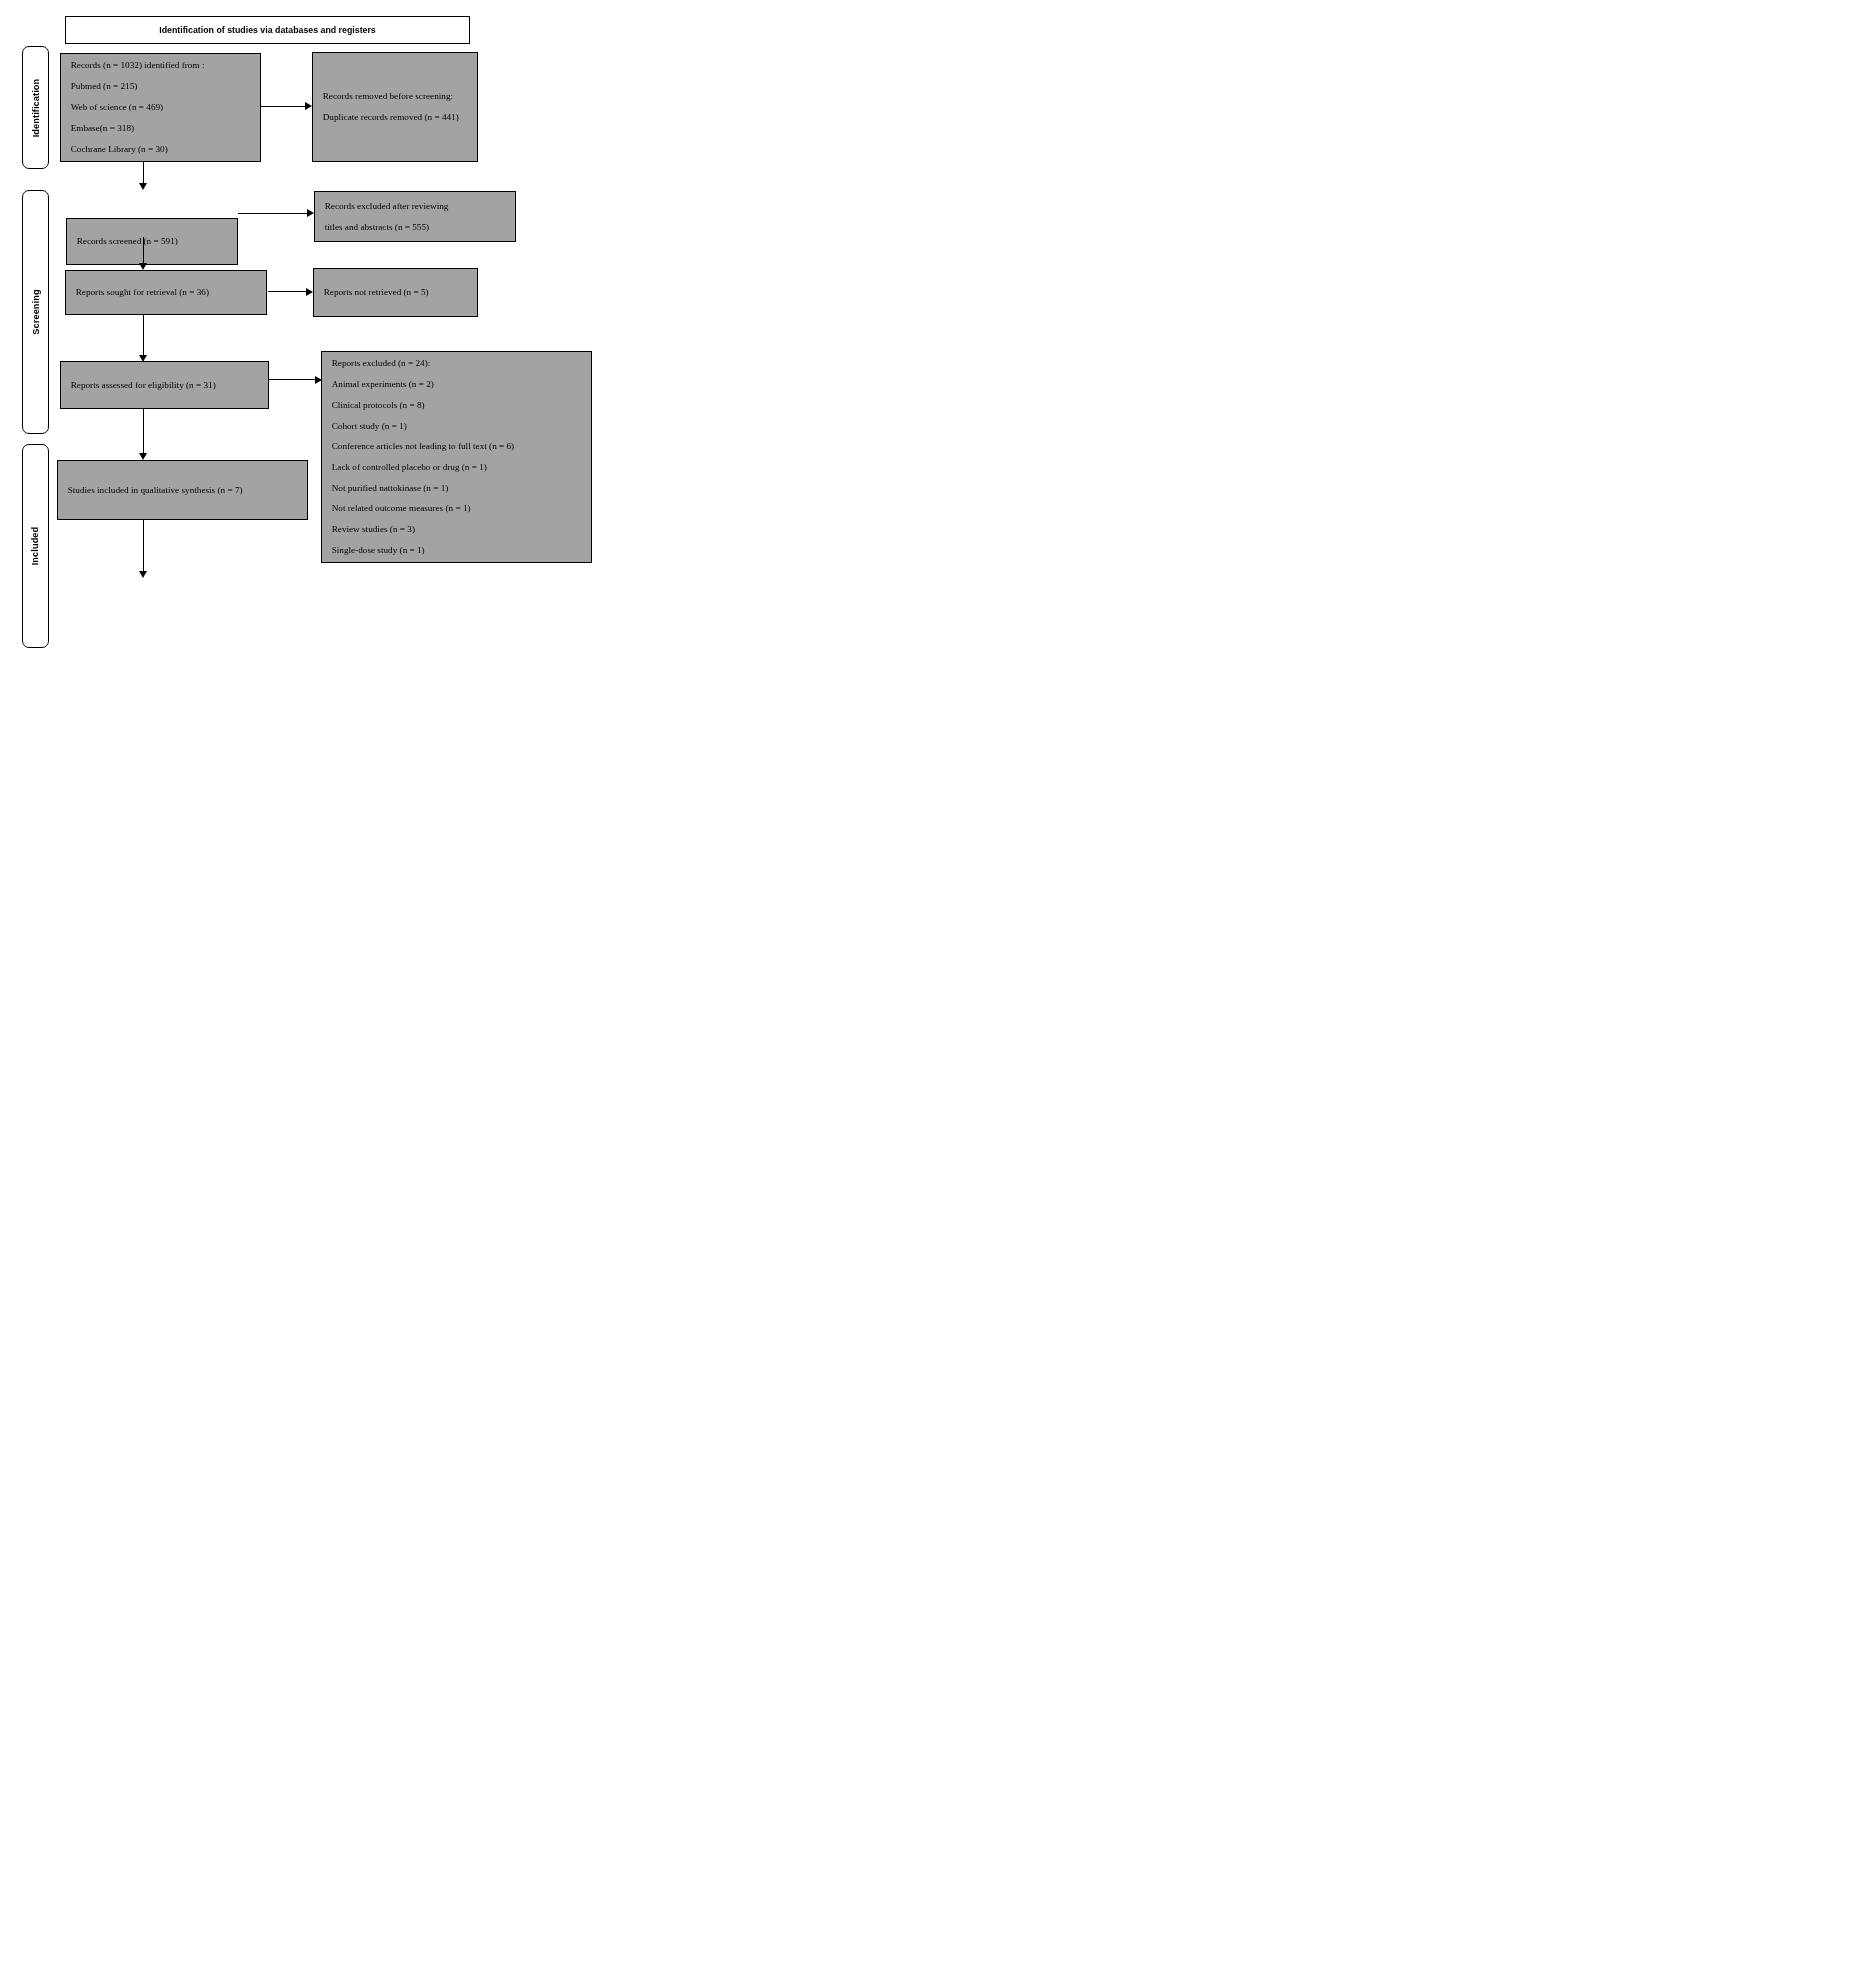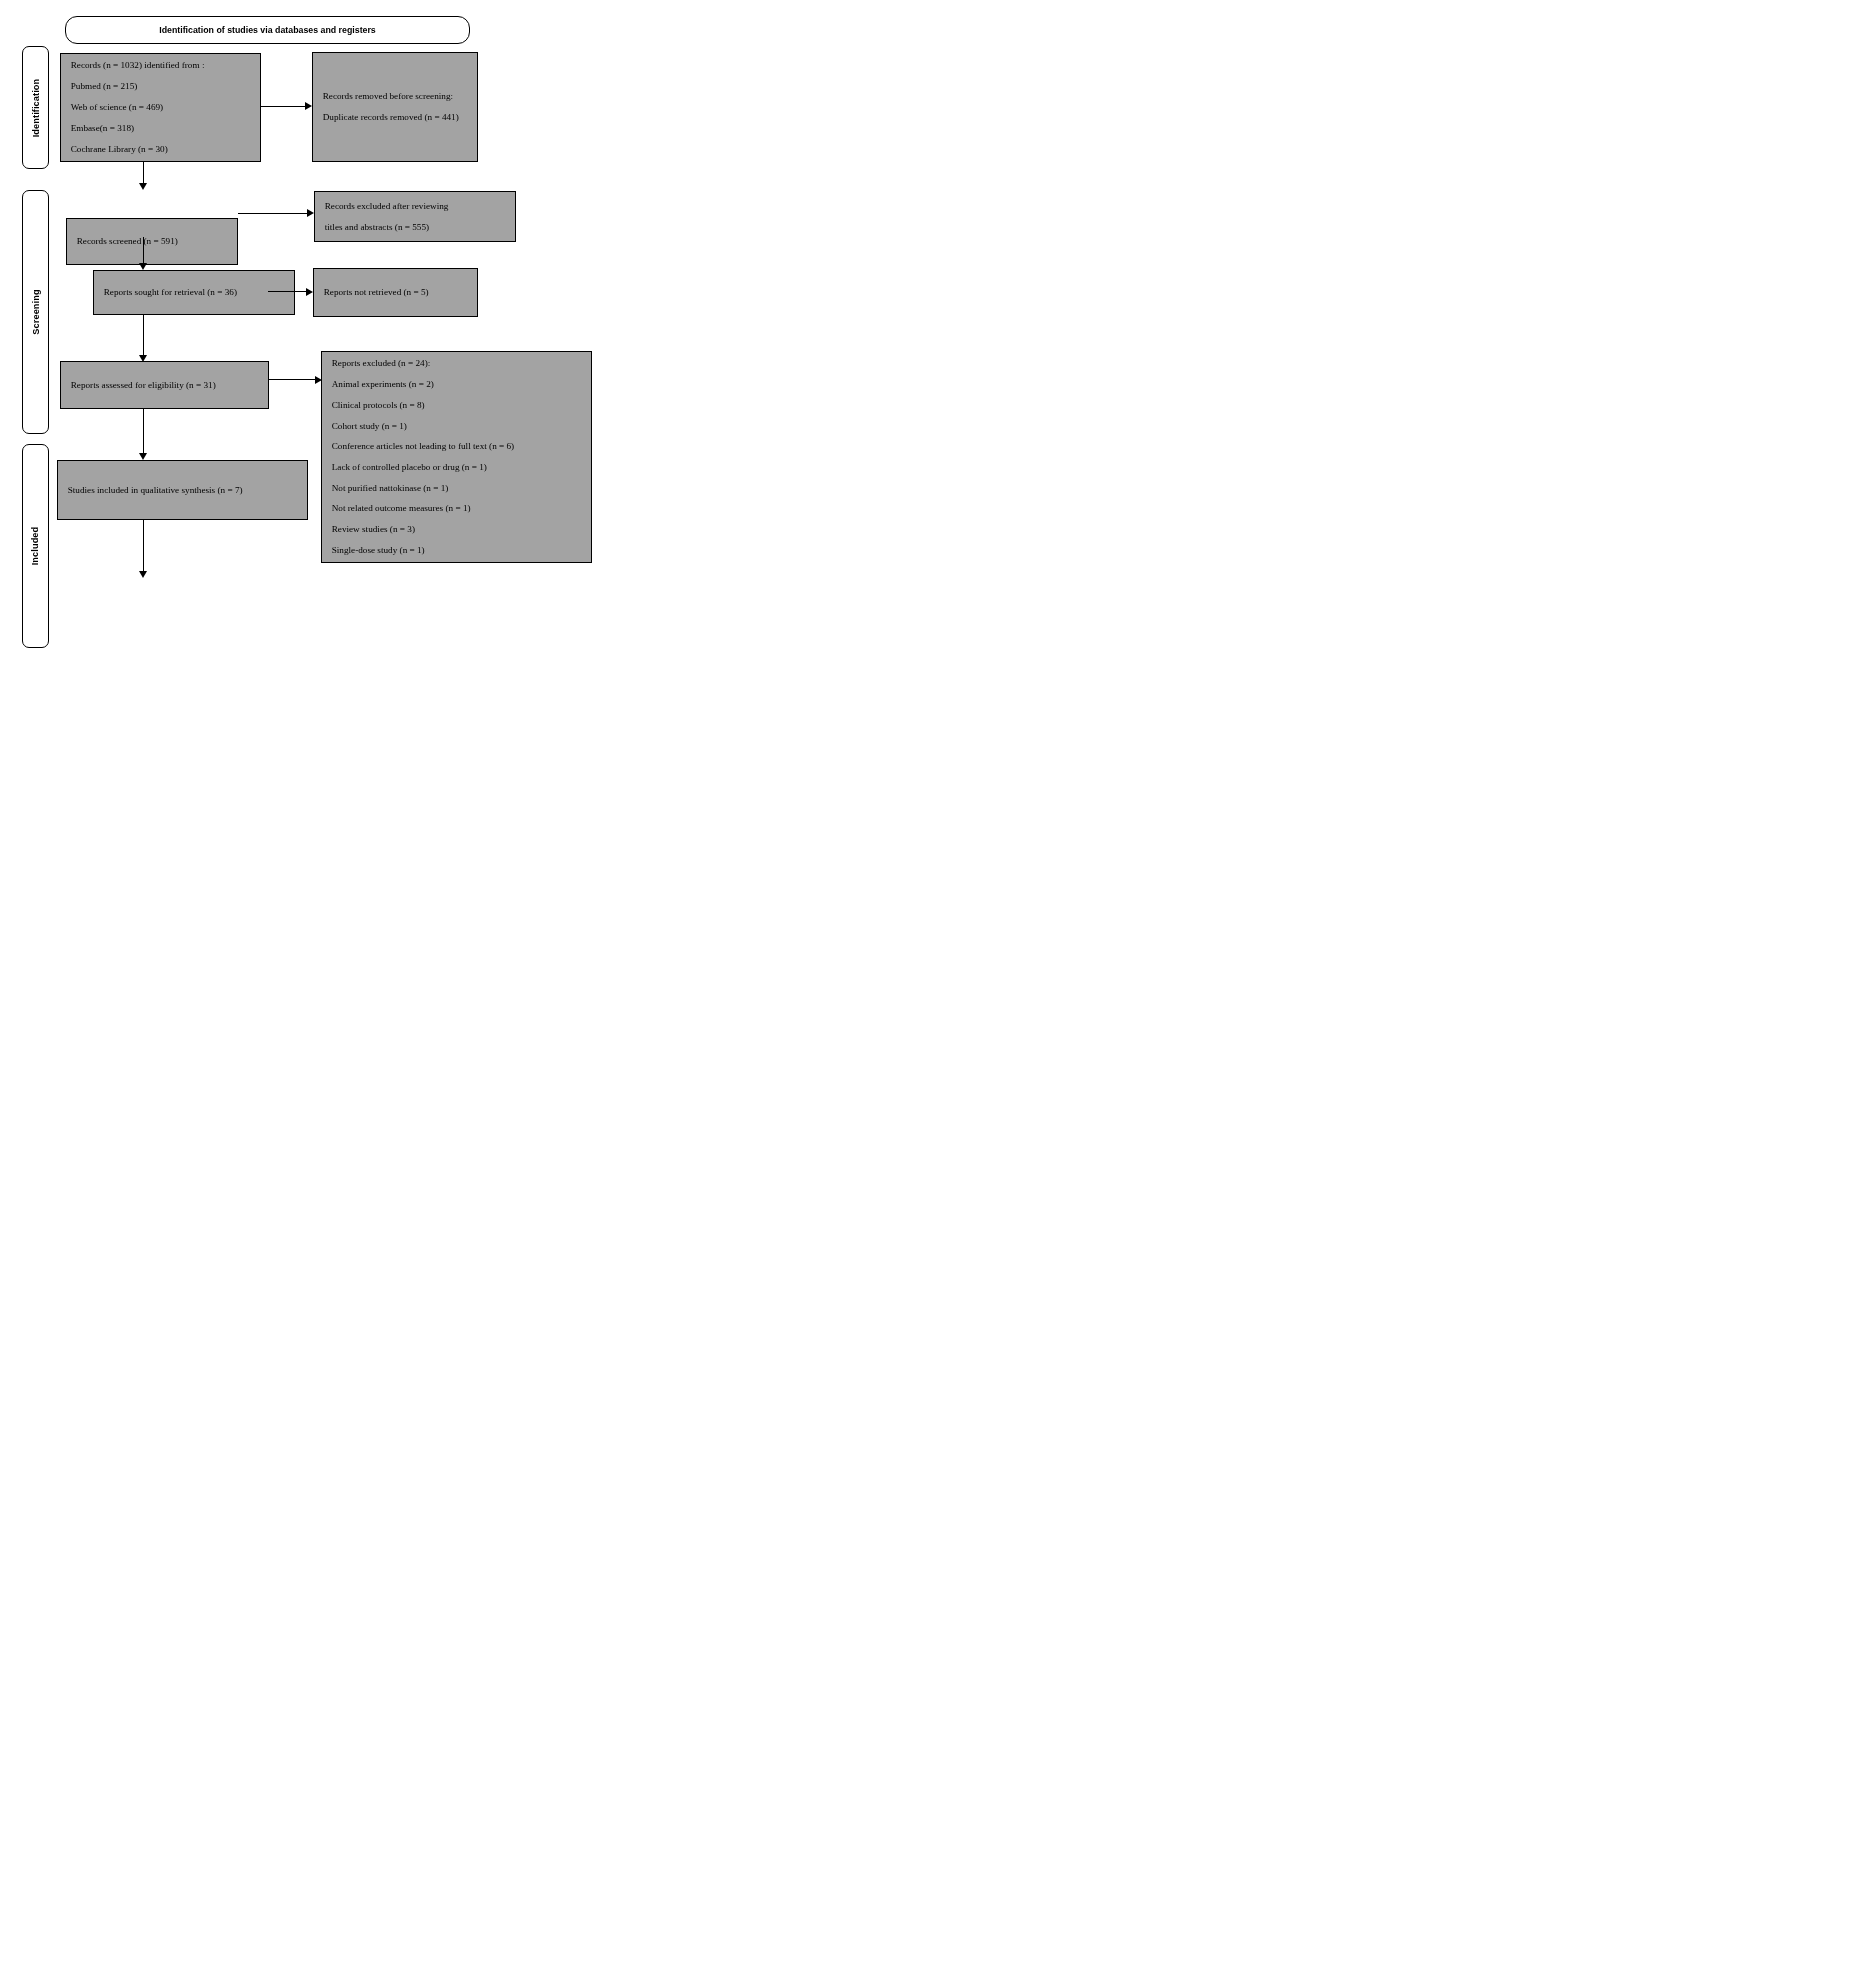--- a/index.html
+++ b/index.html
@@ -1,19 +1,19 @@
 <!DOCTYPE html>
 <html style="font-size:7px"><head>
 <meta charset="utf-8">
 <style>
   html,body{margin:0;padding:0;background:#ffffff;}
   #page{position:relative;width:620px;height:662px;background:#ffffff;overflow:hidden;}
 
   .titlebox{
-    position:absolute;border:1.3px solid #000;border-radius:12px;background:#fff;
+    position:absolute;border:1.3px solid #000;border-radius:0;background:#fff;
     display:flex;align-items:center;justify-content:center;
     font:bold 8.8px "Liberation Sans",sans-serif;color:#000;text-align:center;
   }
   .stage{
     position:absolute;border:1.3px solid #000;border-radius:7px;background:#fff;
     display:flex;align-items:center;justify-content:center;
   }
   .stage span{
     transform:rotate(-90deg);white-space:nowrap;
     font:bold 9.2px "Liberation Sans",sans-serif;color:#000;letter-spacing:0.1px;
@@ -68,21 +68,21 @@
 
   <div class="fbox" style="left:66px;top:190px;width:172px;height:47px;margin-top:28px;">
     <div>Records screened (n = 591)</div>
   </div>
 
   <div class="fbox" style="left:314px;top:191px;width:202px;height:51px;">
     <div>Records excluded after reviewing</div>
     <div>titles and abstracts (n = 555)</div>
   </div>
 
-  <div class="fbox" style="left:65px;top:270px;width:202px;height:45px;margin-left:28px;">
+  <div class="fbox" style="left:65px;top:270px;width:202px;height:45px;">
     <div>Reports sought for retrieval (n = 36)</div>
   </div>
 
   <div class="fbox" style="left:313px;top:268px;width:165px;height:49px;">
     <div>Reports not retrieved (n = 5)</div>
   </div>
 
   <div class="fbox" style="left:60px;top:361px;width:209px;height:48px;">
     <div>Reports assessed for eligibility (n = 31)</div>
   </div>

